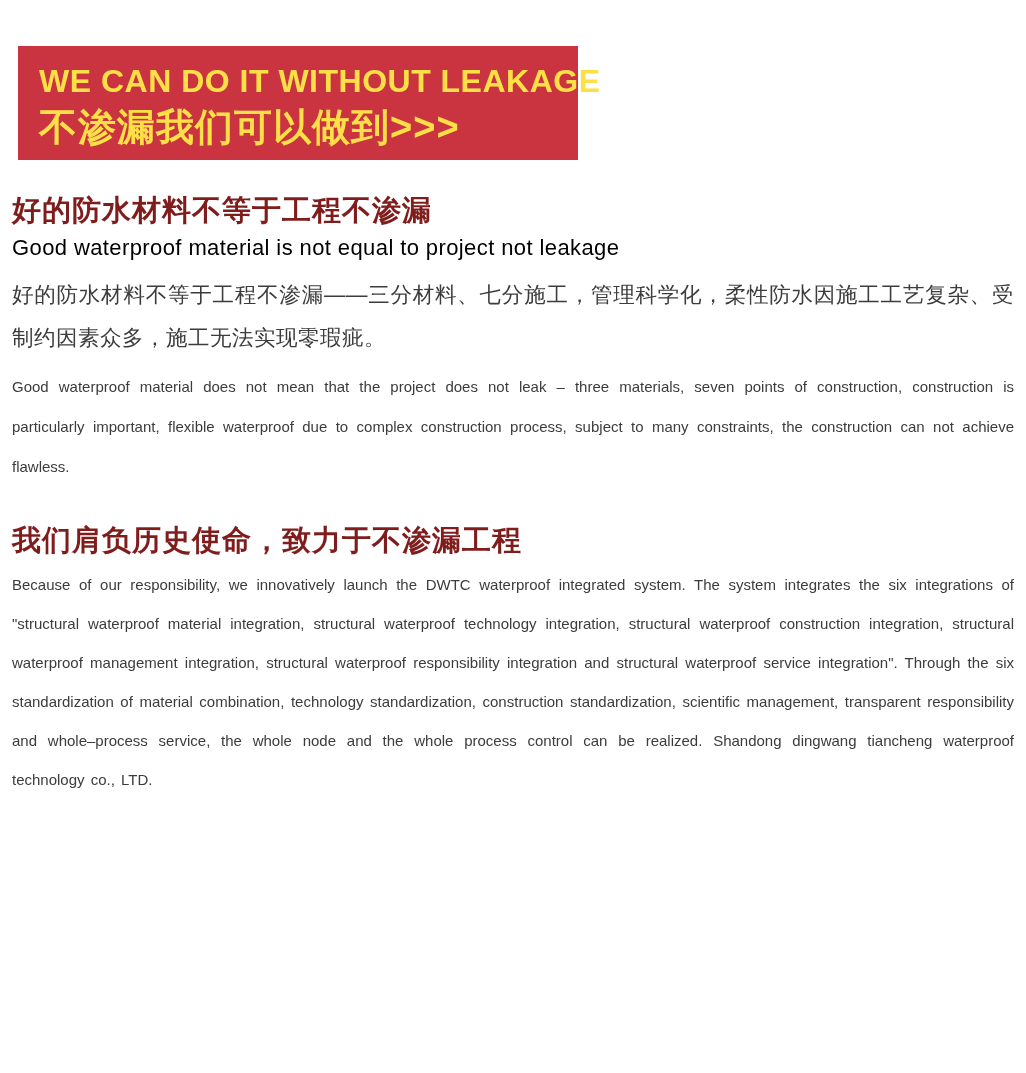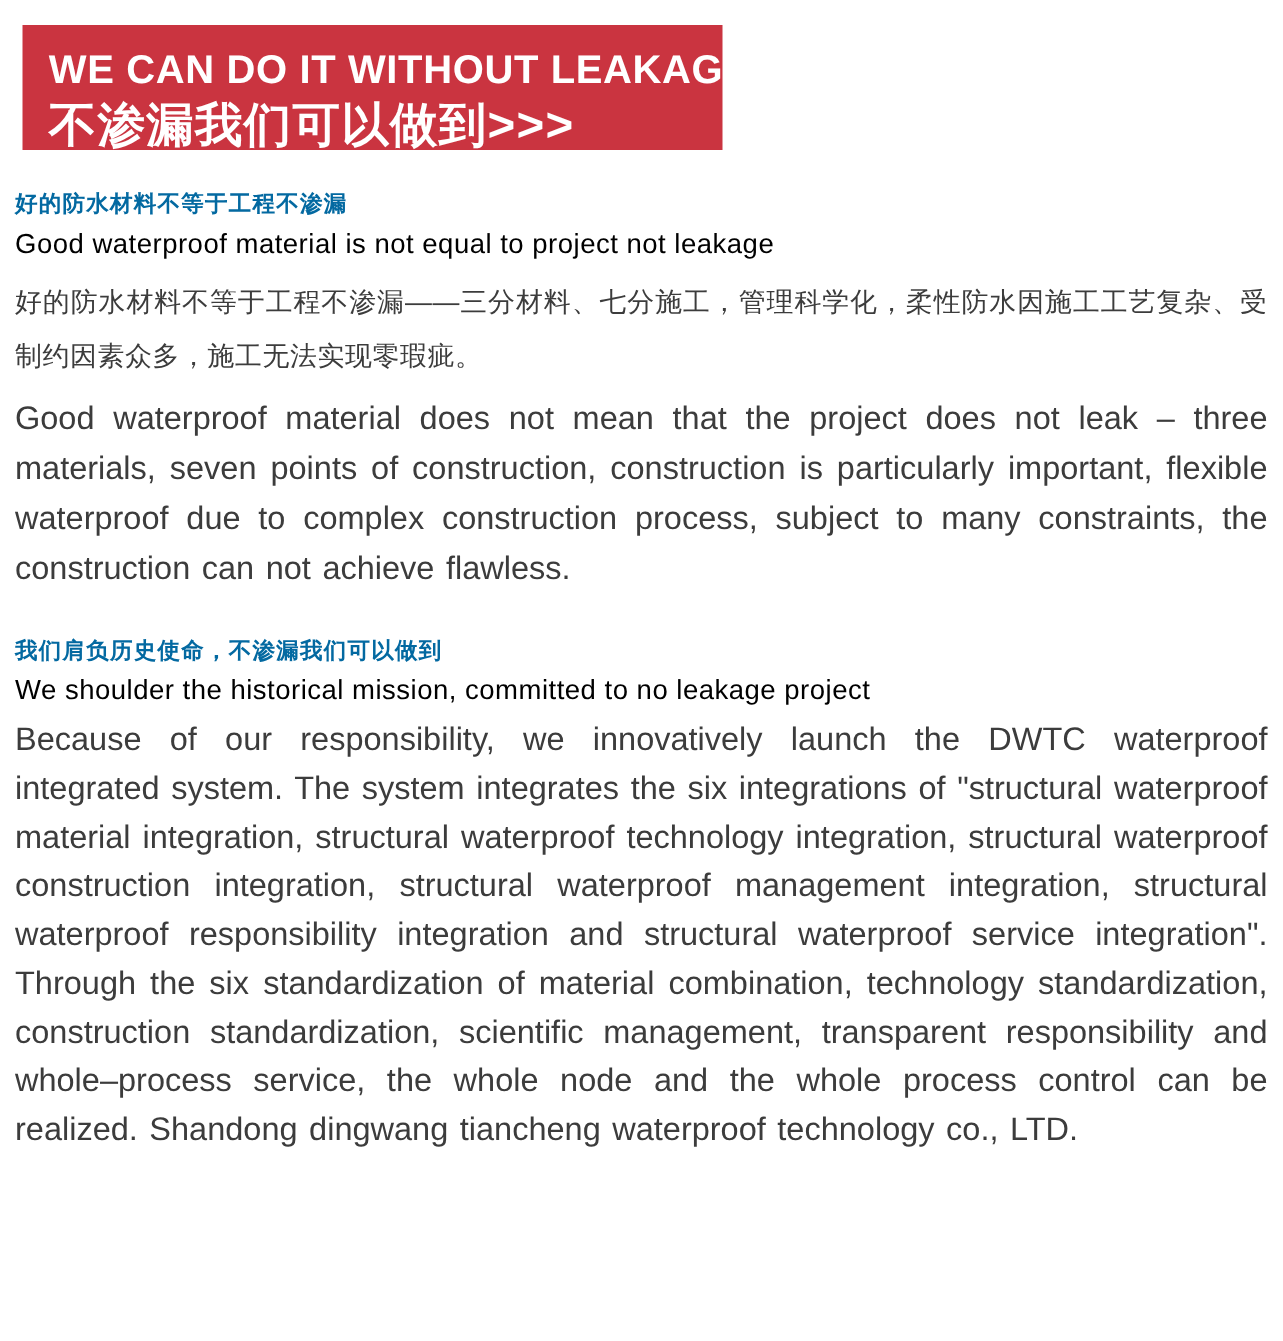--- a/index.html
+++ b/index.html
@@ -17,46 +17,46 @@
   .page {
     position: relative;
     width: 1026px;
     height: 1073px;
     box-sizing: border-box;
     padding: 0 12px;
     background: #ffffff;
   }
   
   .banner {
-    margin: 20px 0 0 6px;
+    margin: 46px 0 0 6px;
     width: 560px;
-    height: 100px;
+    height: 114px;
     background: #ca3440;
     box-sizing: border-box;
     padding: 15px 0 0 21px;
-    color: #ffffff;
+    color: #fde047;
   }
   .banner-en {
     font-size: 32px;
     font-weight: bold;
     letter-spacing: 0.5px;
     line-height: 1.25;
     white-space: nowrap;
   }
   .banner-cn {
     font-size: 38px;
     font-weight: bold;
     letter-spacing: 1px;
     line-height: 1.42;
     white-space: nowrap;
   }
   
   .h-cn {
-    color: #0369a1;
-    font-size: 18px;
+    color: #7f1d1d;
+    font-size: 29px;
     font-weight: bold;
     letter-spacing: 1px;
     line-height: 1.2;
     margin: 0;
   }
   .h-en {
     color: #000000;
     font-size: 22px;
     font-weight: normal;
     letter-spacing: 0.4px;
@@ -67,21 +67,21 @@
   .sec-2 .h-cn { margin-top: 36px; }
   
   .p-cn {
     font-size: 21.5px;
     line-height: 43px;
     text-align: justify;
     letter-spacing: 0.5px;
     margin: 13px 0 0 0;
   }
   .p-en {
-    font-size: 26px;
+    font-size: 15px;
     line-height: 40px;
     text-align: justify;
     word-spacing: 2px;
     margin: 7px 0 0 0;
   }
   .sec-2 .p-cn { line-height: 42px; margin-top: 11px; }
   .sec-2 .p-en { line-height: 39px; }
 </style>
 </head>
 <body>
@@ -94,18 +94,17 @@
   </header>
 
   <section class="sec-1">
     <h2 class="h-cn">好的防水材料不等于工程不渗漏</h2>
     <h3 class="h-en">Good waterproof material is not equal to project not leakage</h3>
     <p class="p-cn">好的防水材料不等于工程不渗漏——三分材料、七分施工，管理科学化，柔性防水因施工工艺复杂、受制约因素众多，施工无法实现零瑕疵。</p>
     <p class="p-en">Good waterproof material does not mean that the project does not leak – three materials, seven points of construction, construction is particularly important, flexible waterproof due to complex construction process, subject to many constraints, the construction can not achieve flawless.</p>
   </section>
 
   <section class="sec-2">
-    <h2 class="h-cn">我们肩负历史使命，不渗漏我们可以做到</h2>
-    <h3 class="h-en">We shoulder the historical mission, committed to no leakage project</h3>
+    <h2 class="h-cn">我们肩负历史使命，致力于不渗漏工程</h2>
     <p class="p-en">Because of our responsibility, we innovatively launch the DWTC waterproof integrated system. The system integrates the six integrations of "structural waterproof material integration, structural waterproof technology integration, structural waterproof construction integration, structural waterproof management integration, structural waterproof responsibility integration and structural waterproof service integration". Through the six standardization of material combination, technology standardization, construction standardization, scientific management, transparent responsibility and whole–process service, the whole node and the whole process control can be realized. Shandong dingwang tiancheng waterproof technology co., LTD.</p>
   </section>
 
 </div>
 
 </body></html>

